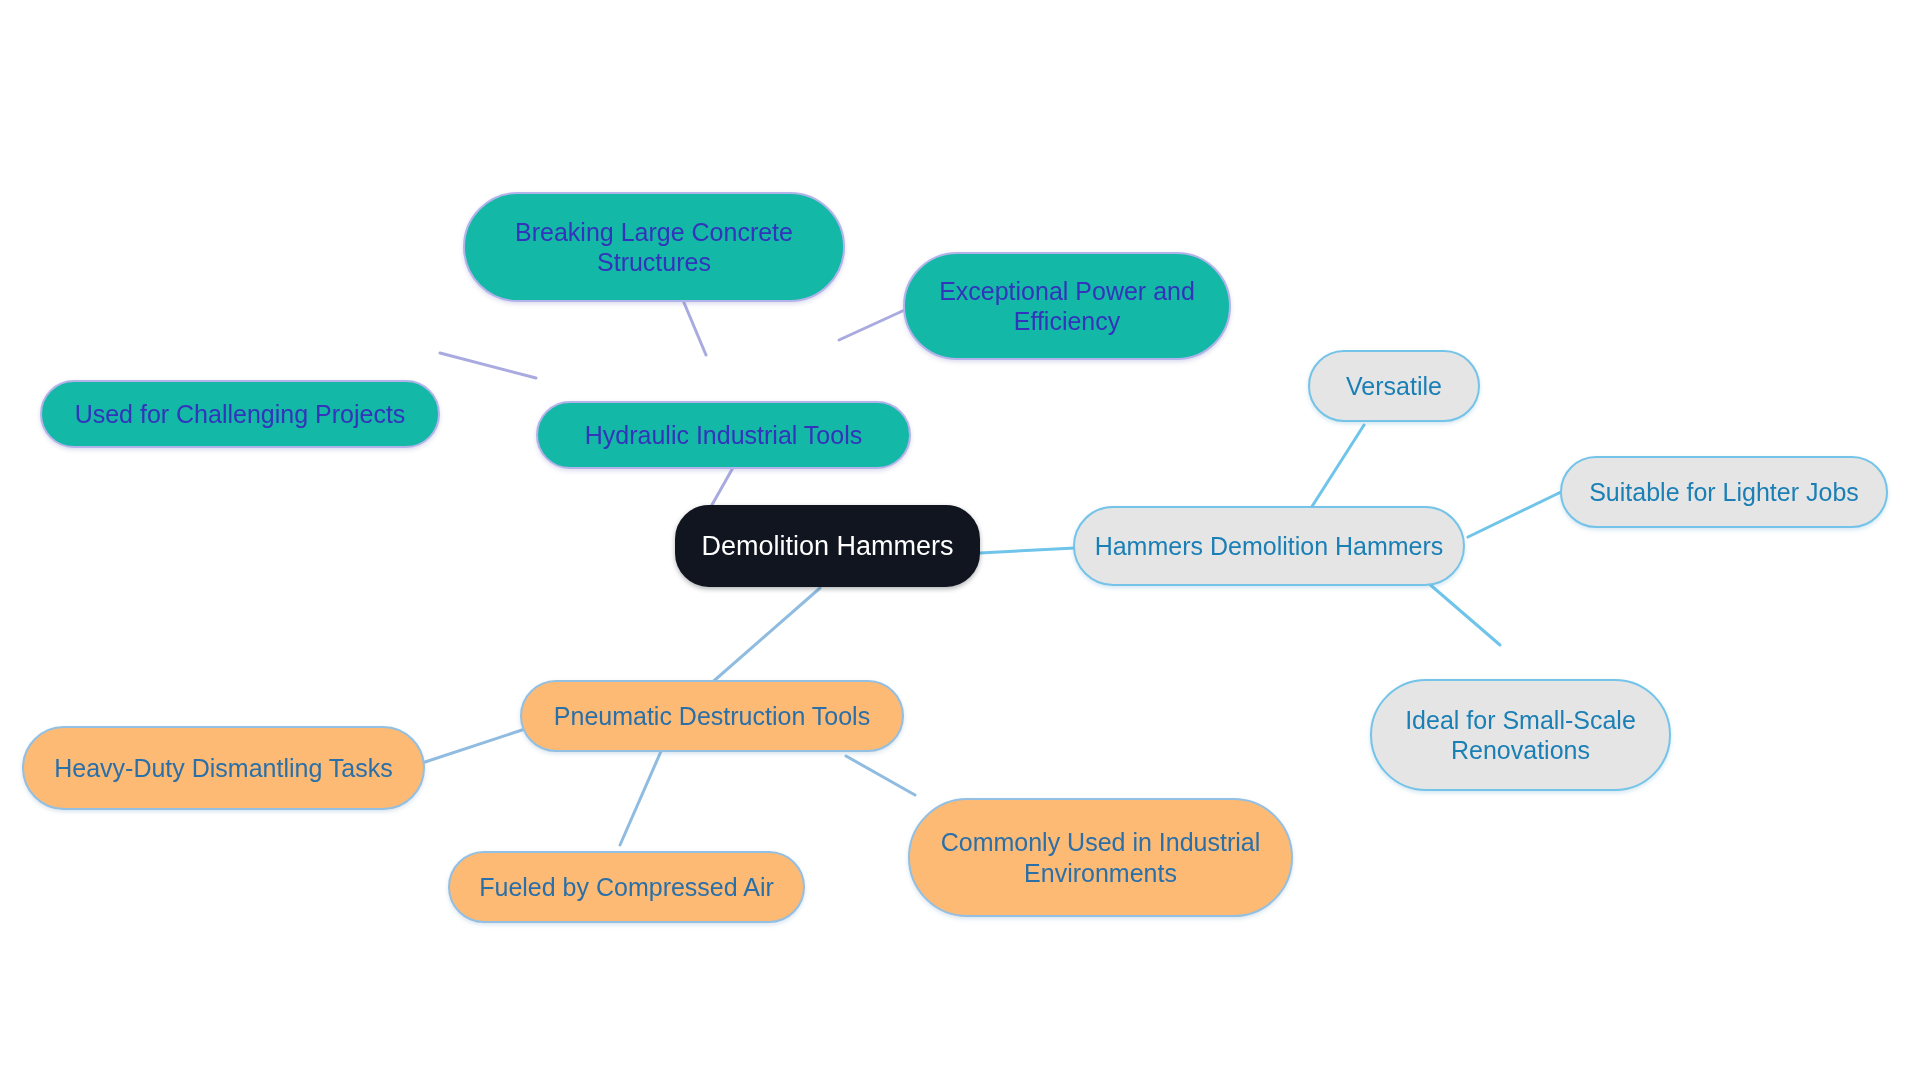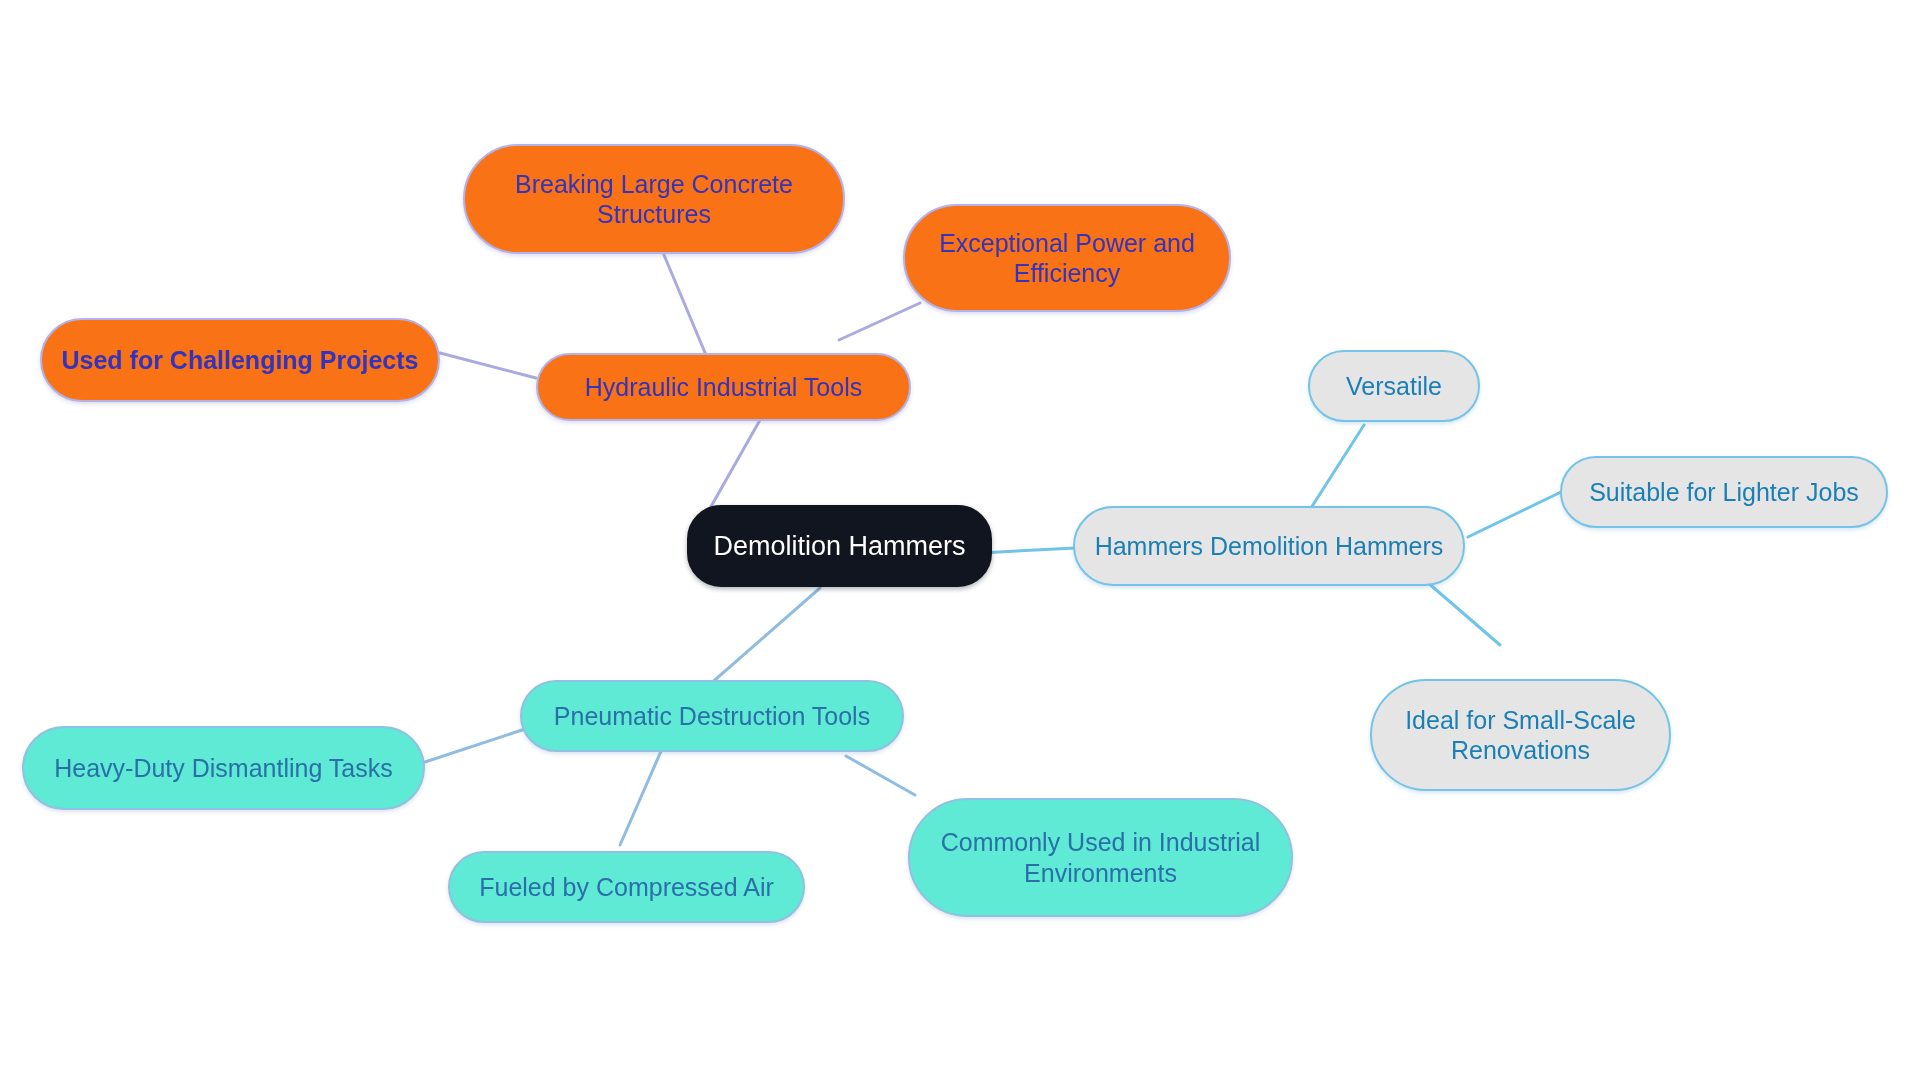--- a/index.html
+++ b/index.html
@@ -40,38 +40,38 @@
     white-space: pre-line;
     padding: 0 14px;
   }
   .node.root {
     background: #10151f;
     border-color: #10151f;
     color: #ffffff;
     font-size: 27px;
     border-radius: 34px;
     box-shadow: 0 2px 5px rgba(10,14,22,0.32);
-    margin-left: 12px;
   }
   .node.hyd {
-    background: #f97316;
+    background: #14b8a6;
     border-color: #b2b3ea;
     color: #3333bb;
     font-size: 25px;
     box-shadow: 0 2px 4px rgba(120,120,190,0.26);
+    margin-top: 48px;
   }
   .node.elec {
     background: #e5e5e5;
     border-color: #74c3e8;
     color: #1a7fb5;
     font-size: 25px;
     box-shadow: 0 2px 4px rgba(90,160,200,0.26);
   }
   .node.pneu {
-    background: #5eead4;
+    background: #fdba74;
     border-color: #93bfe2;
     color: #2a6fa8;
     font-size: 25px;
     box-shadow: 0 2px 4px rgba(110,150,190,0.26);
   }
 </style>
 </head>
 <body>
 
 <div id="canvas">
@@ -102,21 +102,21 @@
   <div class="node root" style="left:675px; top:505px; width:305px; height:82px;">Demolition Hammers</div>
 
   <div class="node hyd" style="left:536px; top:353px; width:375px; height:68px;">Hydraulic Industrial Tools</div>
 
   <div class="node hyd" style="left:463px; top:144px; width:382px; height:110px;">Breaking Large Concrete
 Structures</div>
 
   <div class="node hyd" style="left:903px; top:204px; width:328px; height:108px;">Exceptional Power and
 Efficiency</div>
 
-  <div class="node hyd" style="left:40px; top:318px; width:400px; height:84px;font-weight:bold;">Used for Challenging Projects</div>
+  <div class="node hyd" style="left:40px; top:332px; width:400px; height:68px;">Used for Challenging Projects</div>
 
   <div class="node elec" style="left:1073px; top:506px; width:392px; height:80px;">Hammers Demolition Hammers</div>
 
   <div class="node elec" style="left:1308px; top:350px; width:172px; height:72px;">Versatile</div>
 
   <div class="node elec" style="left:1560px; top:456px; width:328px; height:72px;">Suitable for Lighter Jobs</div>
 
   <div class="node elec" style="left:1370px; top:640px; width:301px; height:112px;margin-top:39px;">Ideal for Small-Scale
 Renovations</div>
 

